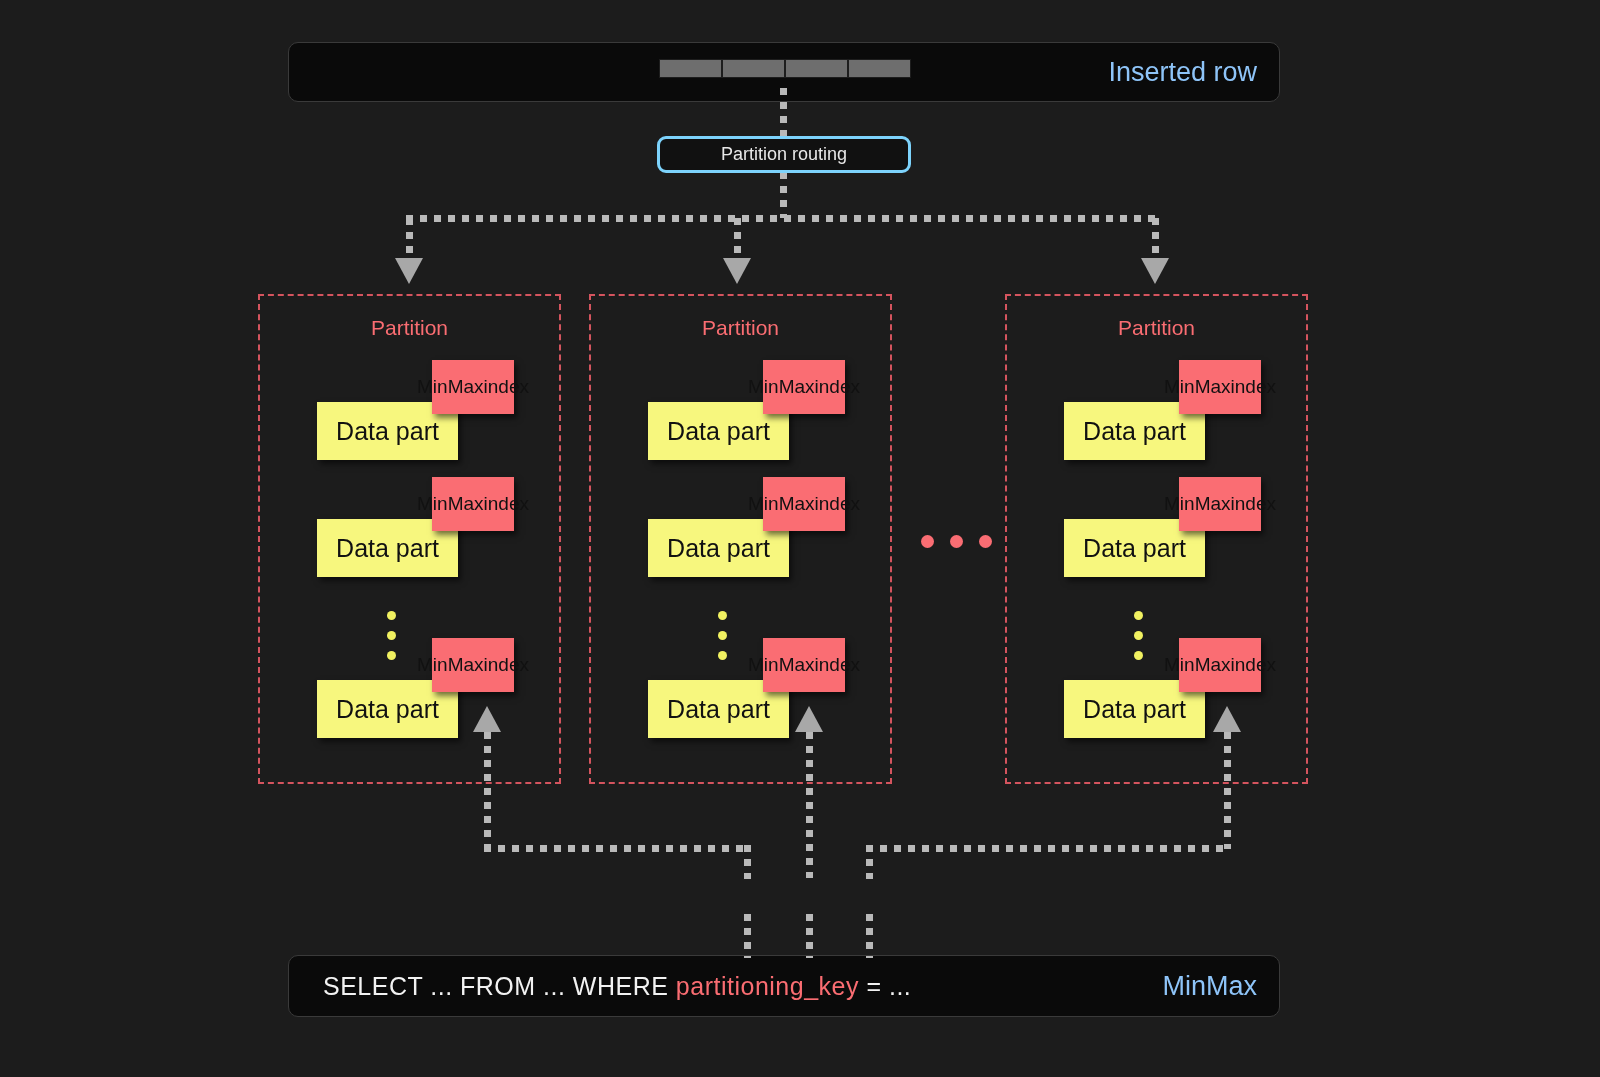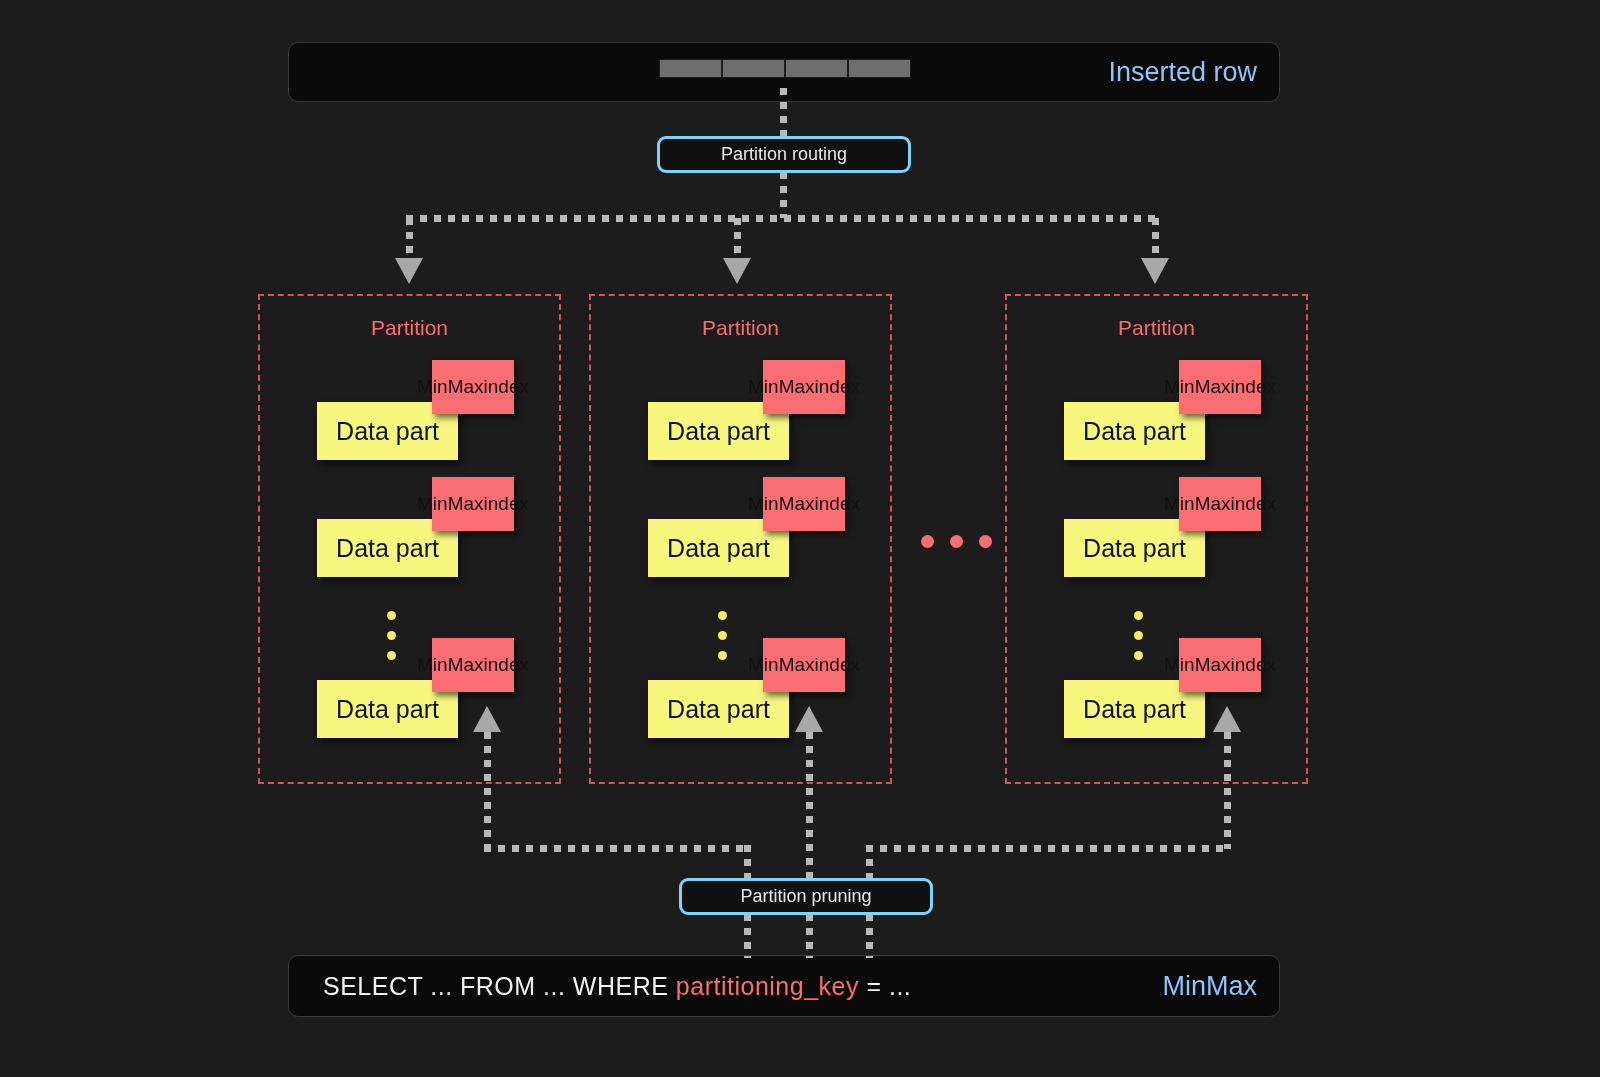--- a/index.html
+++ b/index.html
@@ -365,23 +365,20 @@
   <div class="dot-v" style="left:484px;  top:732px; height:117px;"></div>
   <div class="dot-v" style="left:806px;  top:732px; height:146px;"></div>
   <div class="dot-v" style="left:1224px; top:732px; height:117px;"></div>
 
   <div class="dot-h" style="left:484px;  top:845px; width:266px;"></div>
   <div class="dot-h" style="left:866px;  top:845px; width:362px;"></div>
 
   <div class="dot-v" style="left:744px; top:845px; height:34px;"></div>
   <div class="dot-v" style="left:866px; top:845px; height:34px;"></div>
 
-  <div class="pill" id="partition-pruning-box">
-    <span>Partition pruning</span>
-  </div>
 
   <div class="dot-v" style="left:744px; top:914px; height:44px;"></div>
   <div class="dot-v" style="left:806px; top:914px; height:44px;"></div>
   <div class="dot-v" style="left:866px; top:914px; height:44px;"></div>
 
   <div class="bar" id="query-bar">
     <div id="query-text"><span>SELECT ... FROM ... WHERE </span><span class="kw">partitioning_key</span><span> = ...</span></div>
     <div class="bar-label">MinMax</div>
   </div>
 

